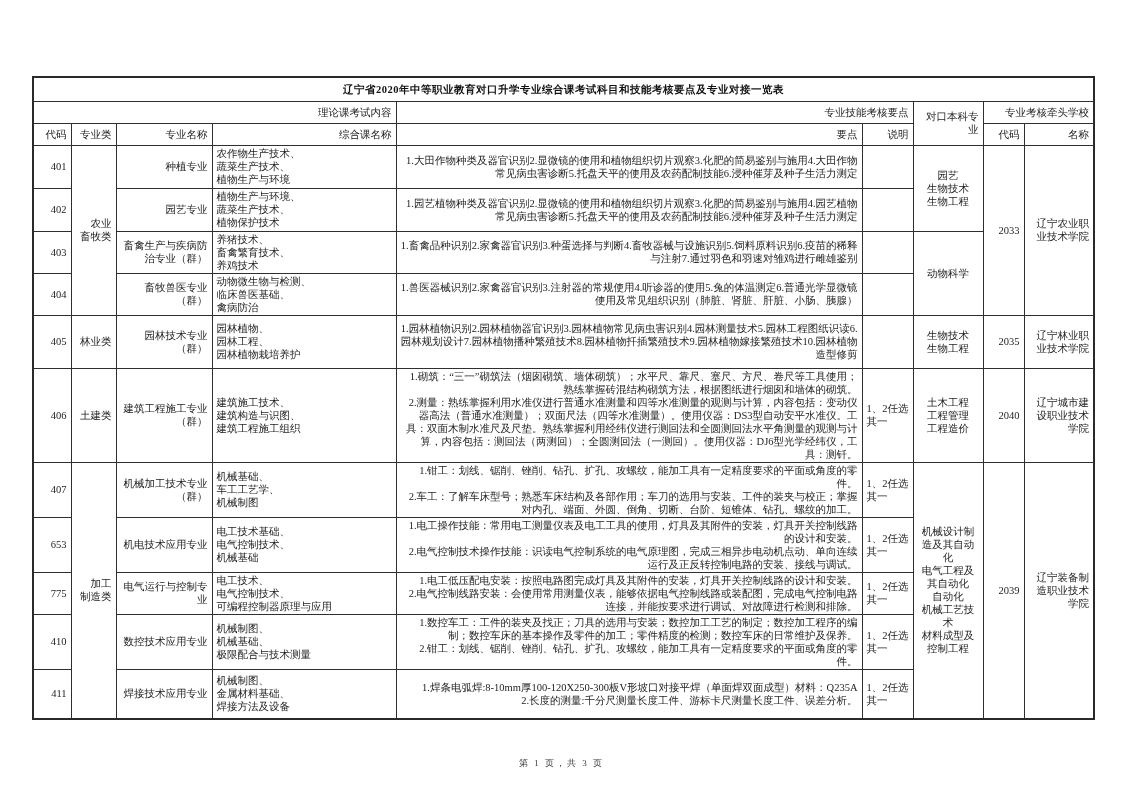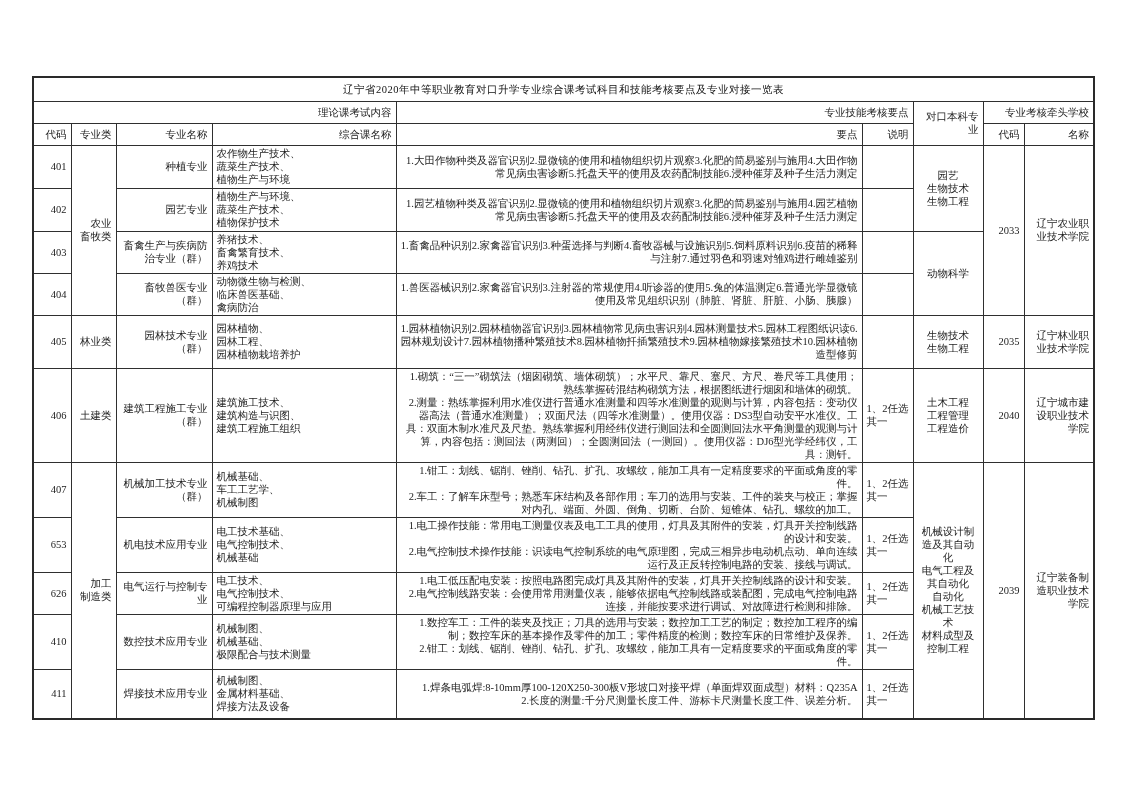--- a/index.html
+++ b/index.html
@@ -15,21 +15,21 @@
   }
   .tbl td{
     border:1px solid #2f2f2f;
     padding:1px 4px;
     font-size:10.5px;line-height:13px;
     vertical-align:middle;
     overflow:hidden;
     word-break:break-all;
   }
   .title-cell{
-    font-size:14.5px;font-weight:normal;text-align:center;
+    font-size:14.5px;font-weight:bold;text-align:center;
     letter-spacing:.5px;padding:3px 0;color:#111;
   }
   .c{text-align:right;margin-top:20px;}
   .pre{white-space:pre-line;}
   .points{ text-align:right; padding:2px 5px;}
   .spread{line-height:22px;white-space:pre-line;text-align:center;margin-left:40px;}
   .hdr{ text-align:right;}
   .footer{
     position:absolute;left:0;top:757px;width:1123px;text-align:center;
     font-size:9px;color:#3a3a3a;letter-spacing:2px;
@@ -172,21 +172,21 @@
         <td class="c">653</td>
         <td class="c pre">机电技术应用专业</td>
         <td class="pre">电工技术基础、
 电气控制技术、
 机械基础</td>
         <td class="points pre">1.电工操作技能：常用电工测量仪表及电工工具的使用，灯具及其附件的安装，灯具开关控制线路的设计和安装。
 2.电气控制技术操作技能：识读电气控制系统的电气原理图，完成三相异步电动机点动、单向连续运行及正反转控制电路的安装、接线与调试。</td>
         <td>1、2任选其一</td>
       </tr>
       <tr style="height:42px">
-        <td class="c">626</td>
+        <td class="c">775</td>
         <td class="c pre">电气运行与控制专业</td>
         <td class="pre">电工技术、
 电气控制技术、
 可编程控制器原理与应用</td>
         <td class="points pre">1.电工低压配电安装：按照电路图完成灯具及其附件的安装，灯具开关控制线路的设计和安装。
 2.电气控制线路安装：会使用常用测量仪表，能够依据电气控制线路或装配图，完成电气控制电路连接，并能按要求进行调试、对故障进行检测和排除。</td>
         <td>1、2任选其一</td>
       </tr>
       <tr style="height:50px">
         <td class="c">410</td>
@@ -204,13 +204,14 @@
         <td class="pre">机械制图、
 金属材料基础、
 焊接方法及设备</td>
         <td class="points pre">1.焊条电弧焊:8-10mm厚100-120X250-300板V形坡口对接平焊（单面焊双面成型）材料：Q235A
 2.长度的测量:千分尺测量长度工件、游标卡尺测量长度工件、误差分析。</td>
         <td>1、2任选其一</td>
       </tr>
     </tbody>
   </table>
 
+  <div class="footer">第 1 页，共 3 页</div>
 </div>
 
 </body></html>

